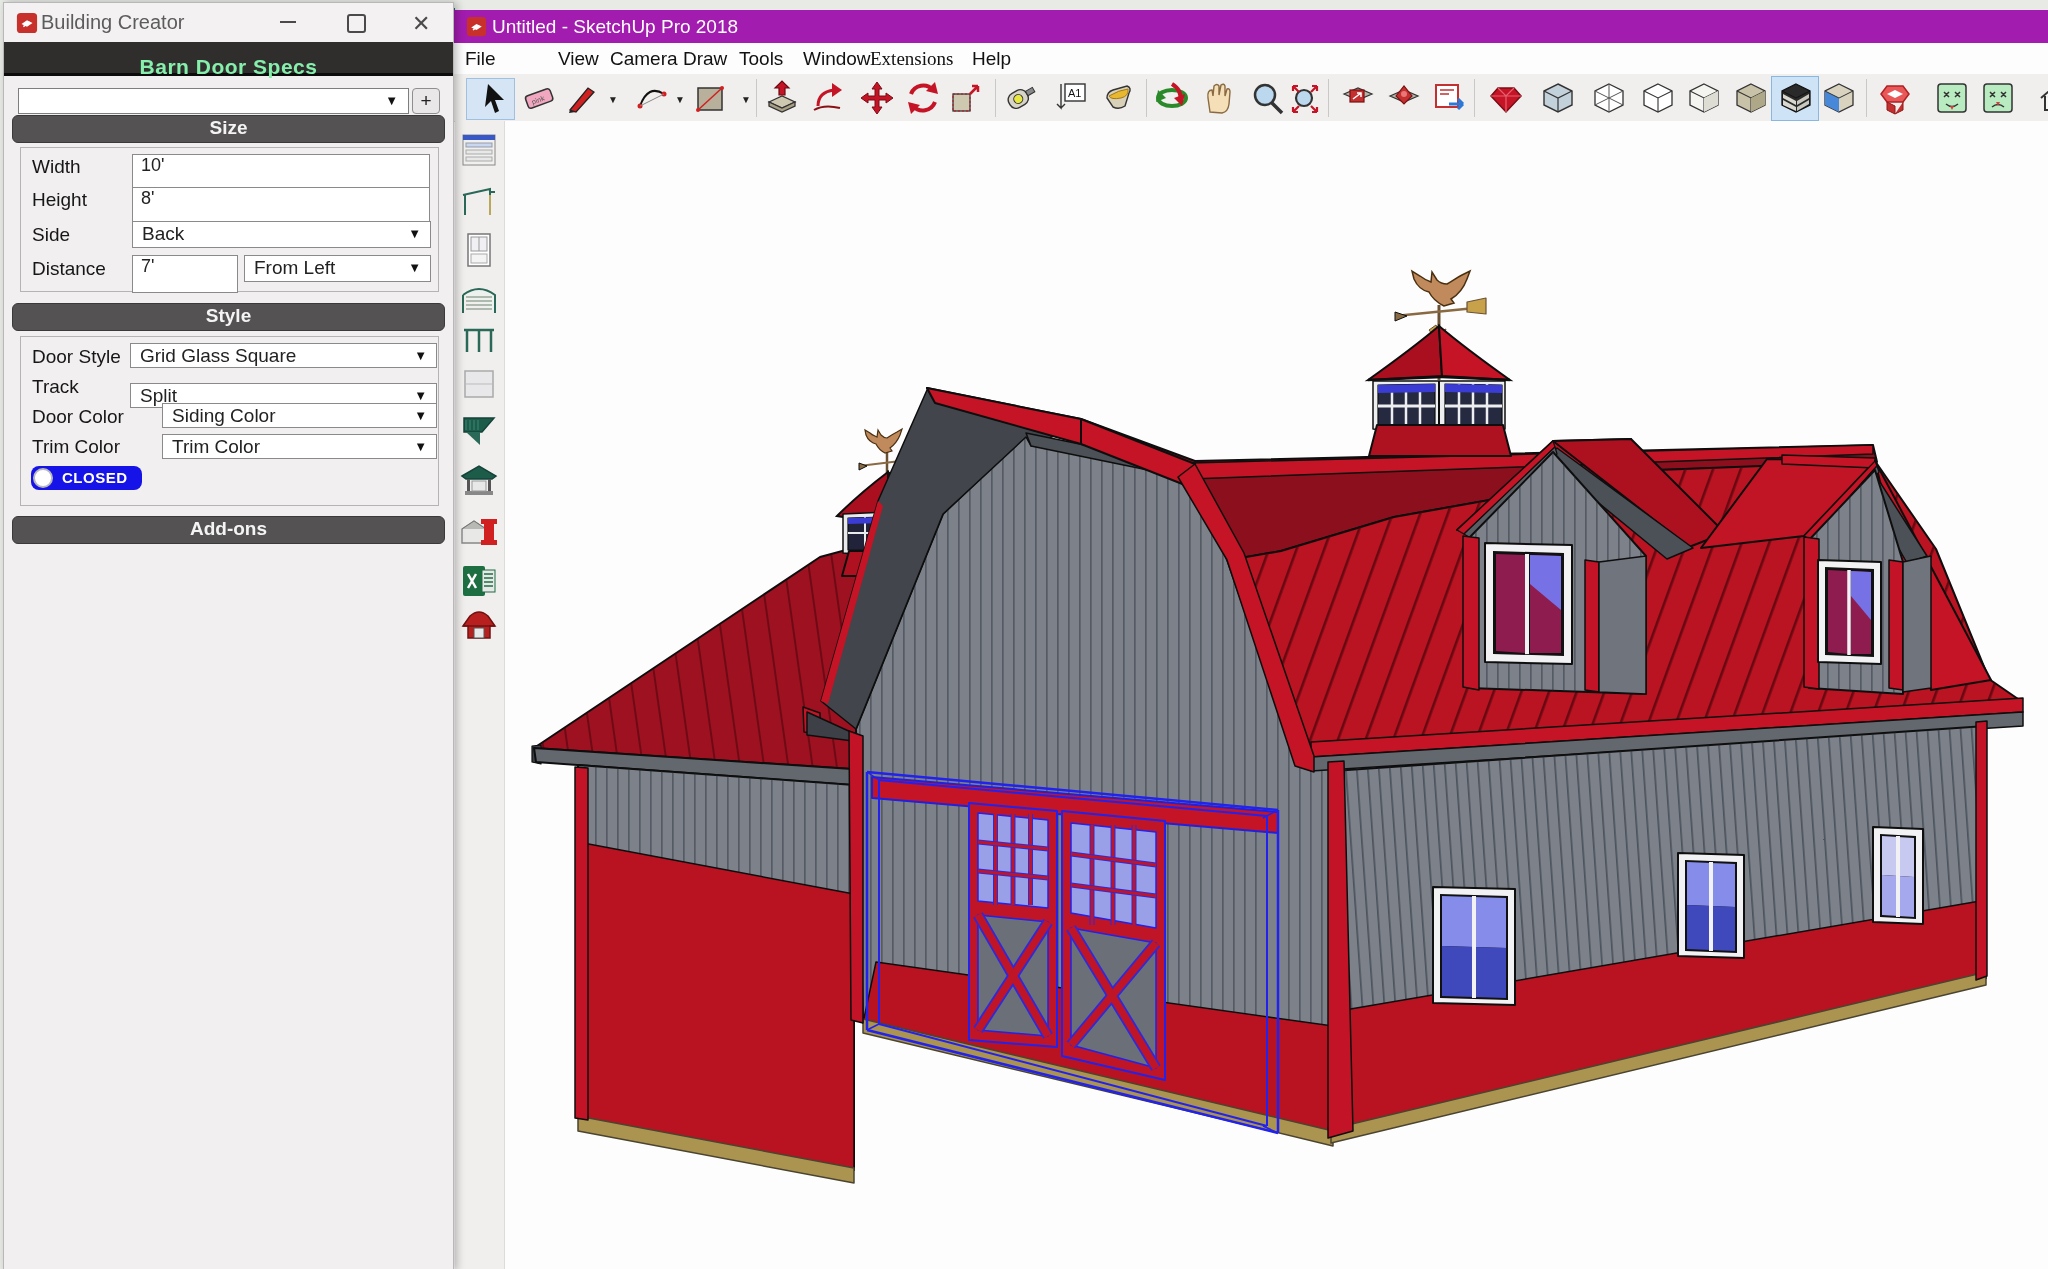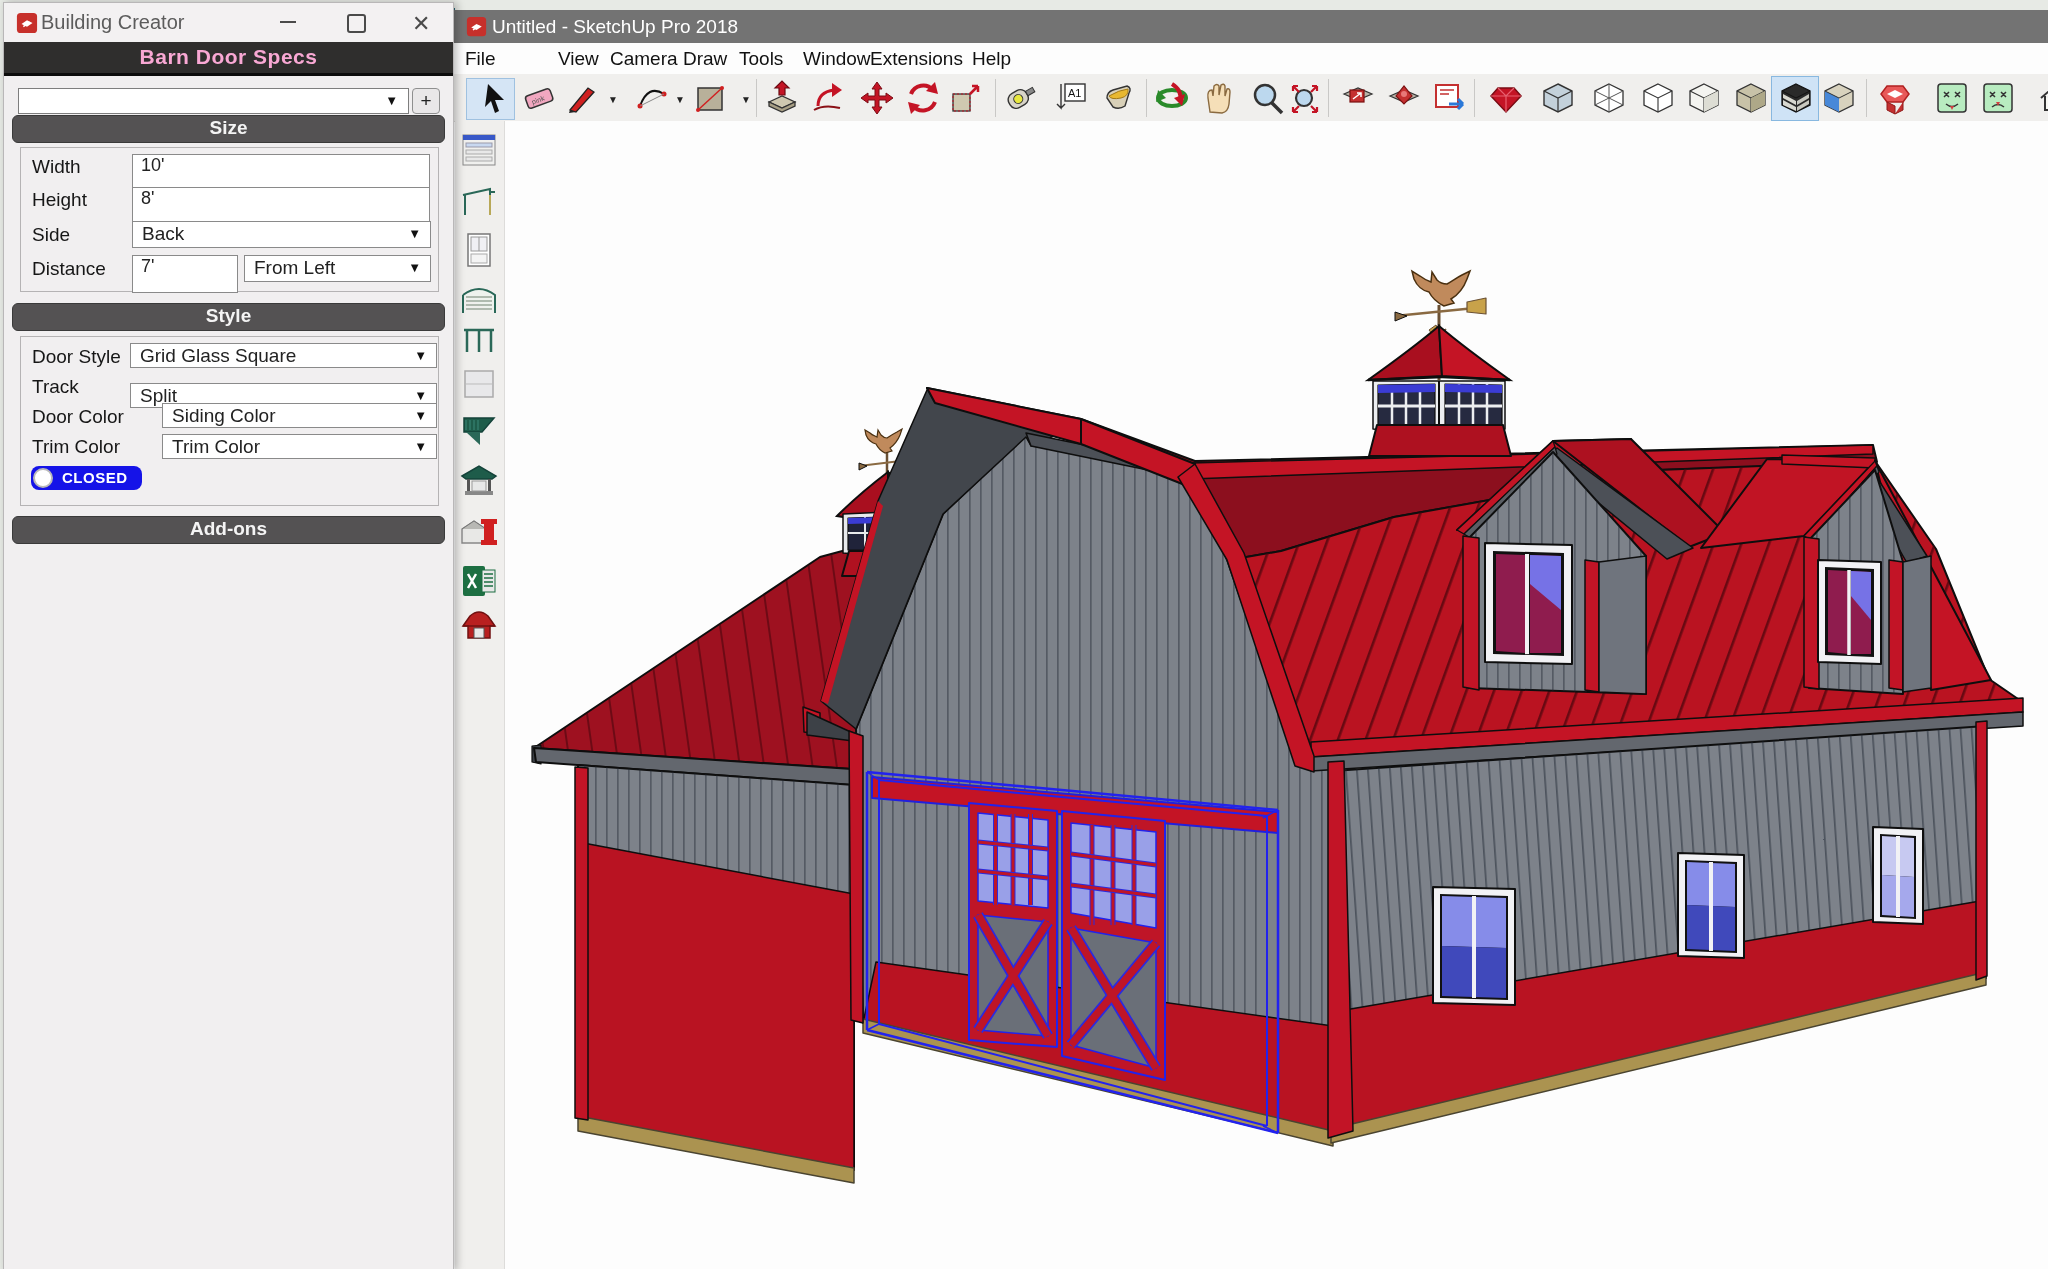--- a/index.html
+++ b/index.html
@@ -2,42 +2,42 @@
 <html><head>
 <meta charset="utf-8">
 <style>
   html,body{margin:0;padding:0;}
   body{width:2048px;height:1269px;overflow:hidden;position:relative;
        font-family:"Liberation Sans",sans-serif;background:#e7eae5;}
   #desktop{position:absolute;left:0;top:0;width:2048px;height:1269px;}
 
   
   #su{position:absolute;left:451px;top:10px;width:1597px;height:1259px;background:#fff;}
-  #su-titlebar{position:absolute;left:0;top:0;width:100%;height:33px;background:#737373;}
+  #su-titlebar{position:absolute;left:0;top:0;width:100%;height:33px;background:#a21caf;}
   #su-title{position:absolute;left:41px;top:6px;color:#fff;font-size:19px;}
   #su-logo{position:absolute;left:15px;top:6px;width:21px;height:21px;}
   #su-menus{position:absolute;left:0;top:33px;width:100%;height:31px;background:#fdfdfd;}
   .menu{position:absolute;top:5px;font-size:19px;color:#111;}
   #su-toolbar{position:absolute;left:0;top:64px;width:100%;height:47px;background:#f0efed;border-bottom:1px solid #d9d8d6;}
   #su-leftcol{position:absolute;left:4px;top:111px;width:49px;height:1148px;background:#f0efed;border-right:1px solid #dddcda;}
   #viewport{position:absolute;left:54px;top:111px;width:1543px;height:1148px;background:#fdfdfd;}
   .ticon{position:absolute;top:6px;width:36px;height:36px;}
   .licon{position:absolute;left:5px;width:38px;height:38px;}
   .tsep{position:absolute;top:5px;width:1px;height:38px;background:#c9c8c6;}
 
   
   #bc{position:absolute;left:3px;top:2px;width:449px;height:1267px;background:#f1eff0;
       border:1px solid #b9b7b8;box-shadow:3px 0 8px rgba(0,0,0,0.25);}
   #bc-titlebar{position:absolute;left:0;top:0;width:100%;height:39px;background:#f3f1f2;}
   #bc-title{position:absolute;left:37px;top:8px;font-size:20px;color:#5c5c5c;}
   #bc-min{position:absolute;left:276px;top:18px;width:16px;height:2px;background:#4a4a4a;}
   #bc-max{position:absolute;left:343px;top:11px;width:15px;height:15px;border:2px solid #4a4a4a;border-radius:3px;}
   #bc-x{position:absolute;left:408px;top:8px;font-size:22px;color:#4a4a4a;}
   #bc-header{position:absolute;left:0;top:39px;width:100%;height:31px;background:#2f2e2d;border-bottom:3px solid #0c0c0c;}
-  #bc-header span{display:block;text-align:center;color:#f9a8d4;font-weight:bold;font-size:21px;padding-top:3px;letter-spacing:0.5px;}
+  #bc-header span{display:block;text-align:center;color:#86efac;font-weight:bold;font-size:21px;padding-top:13px;letter-spacing:0.5px;}
   .combo-row{position:absolute;left:14px;top:85px;width:421px;height:26px;}
   #bc-combo{position:absolute;left:0;top:0;width:389px;height:24px;background:#fff;border:1px solid #7e7e7e;}
   #bc-combo .arr{position:absolute;right:10px;top:4px;font-size:13px;color:#111;}
   #bc-plus{position:absolute;left:394px;top:0px;width:26px;height:24px;background:#e9e7e8;border:1px solid #8f8f8f;border-radius:4px;
            text-align:center;font-size:19px;color:#222;line-height:23px;}
   .secbar{position:absolute;left:8px;width:431px;height:26px;background:#545253;border:1px solid #3a3a3a;border-radius:6px;}
   .secbar span{display:block;text-align:center;color:#f4f4f4;font-weight:bold;font-size:19px;padding-top:1px;}
   .groupbox{position:absolute;left:16px;width:417px;border:1px solid #b5b3b4;}
   .flabel{position:absolute;left:28px;font-size:19px;color:#161616;}
   .finput{position:absolute;background:#fff;border:1px solid #8a8a8a;font-size:18px;color:#222;padding:0 0 12px 8px;}
@@ -62,21 +62,21 @@
       <div id="su-title">Untitled - SketchUp Pro 2018</div>
     </div>
     <div id="su-menus">
       <div class="menu" style="left:14px;">File</div>
       <div class="menu" style="left:59px;margin-top:32px;">Edit</div>
       <div class="menu" style="left:107px;">View</div>
       <div class="menu" style="left:159px;">Camera</div>
       <div class="menu" style="left:232px;">Draw</div>
       <div class="menu" style="left:288px;">Tools</div>
       <div class="menu" style="left:352px;">Window</div>
-      <div class="menu" style="left:419px;">Extensions</div>
+      <div class="menu" style="left:419px;font-family:Liberation Serif, serif;">Extensions</div>
       <div class="menu" style="left:521px;">Help</div>
     </div>
     <div id="su-toolbar">
         <div style="position:absolute;left:15px;top:4px;width:47px;height:40px;background:#d5e5f5;border:1px solid #9fc1e0;"></div>
 <svg class="ticon" style="left:27px;" viewBox="0 0 36 36">
           <path d="M10 4 L26 20 L17 20 L21 31 L17 33 L13 21 L7 27 Z" fill="#111"></path>
         </svg>
 <svg class="ticon" style="left:70px;" viewBox="0 0 36 36">
           <g transform="rotate(-20 18 18)">
             <rect x="5" y="12" width="26" height="13" rx="3" fill="#f1a7c0" stroke="#333" stroke-width="1.5"></rect>

